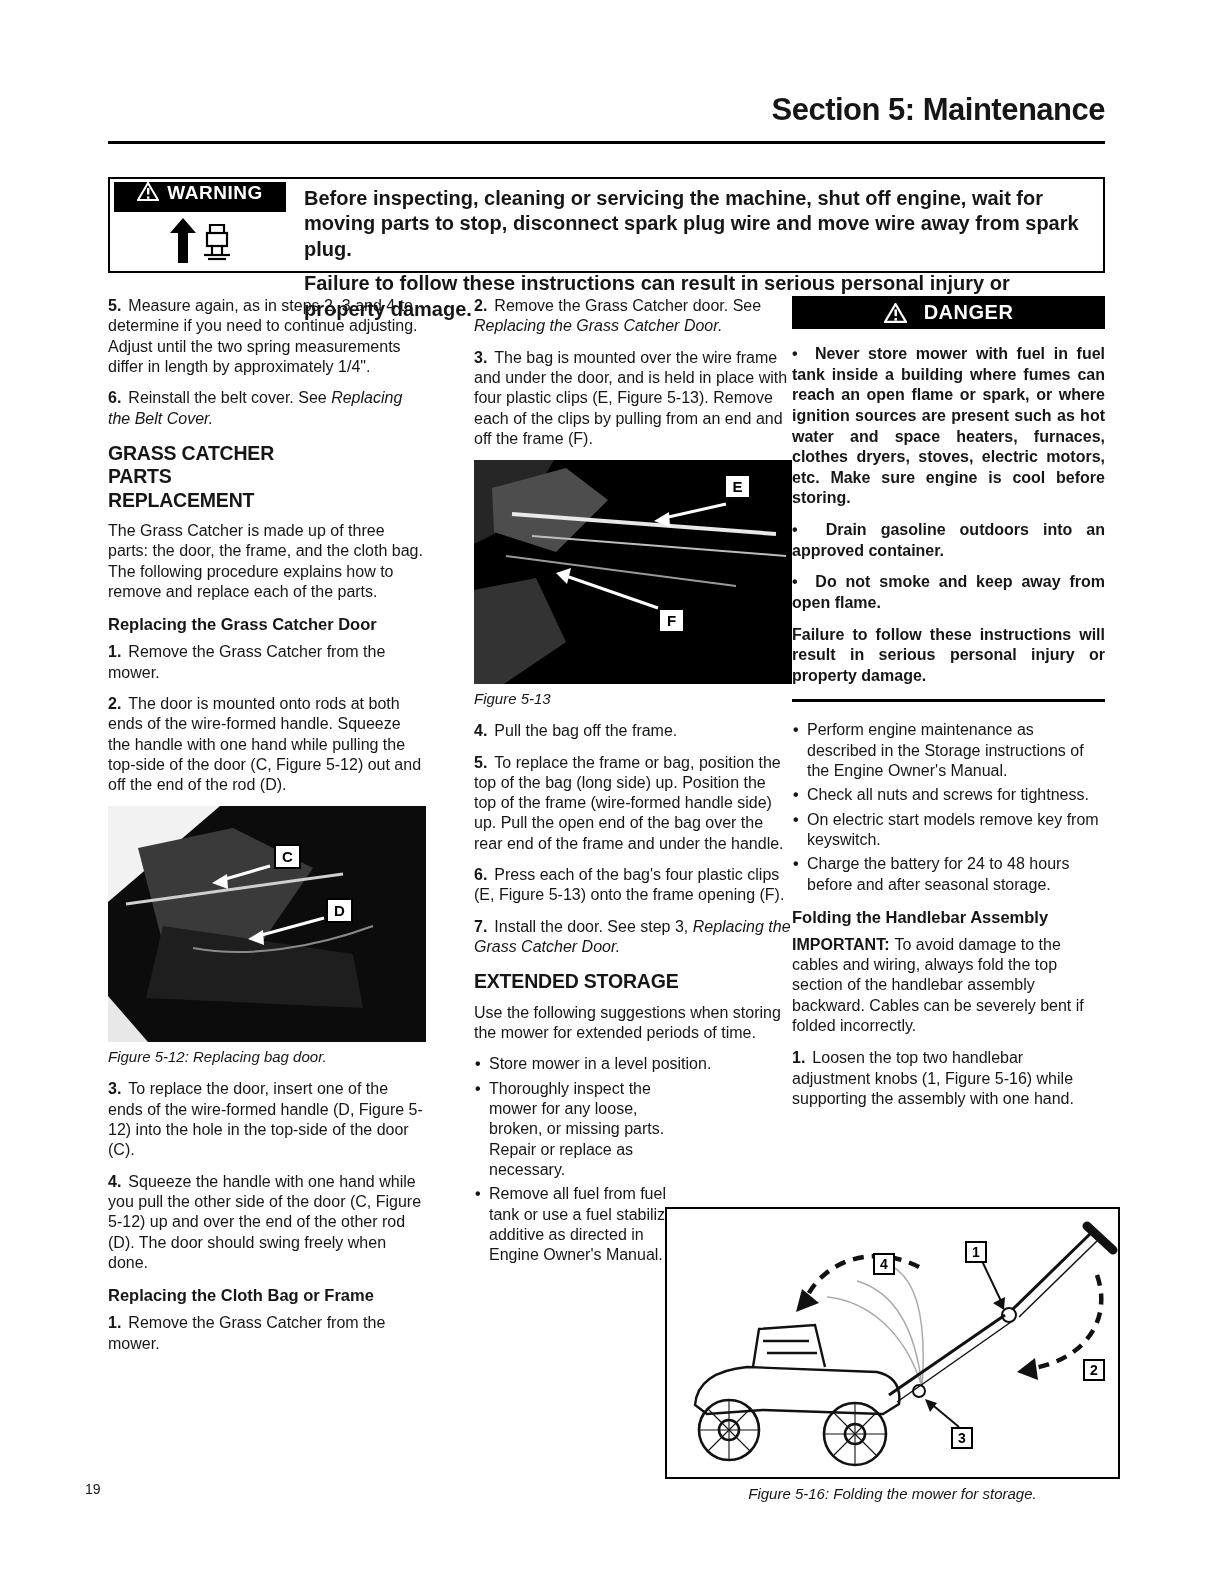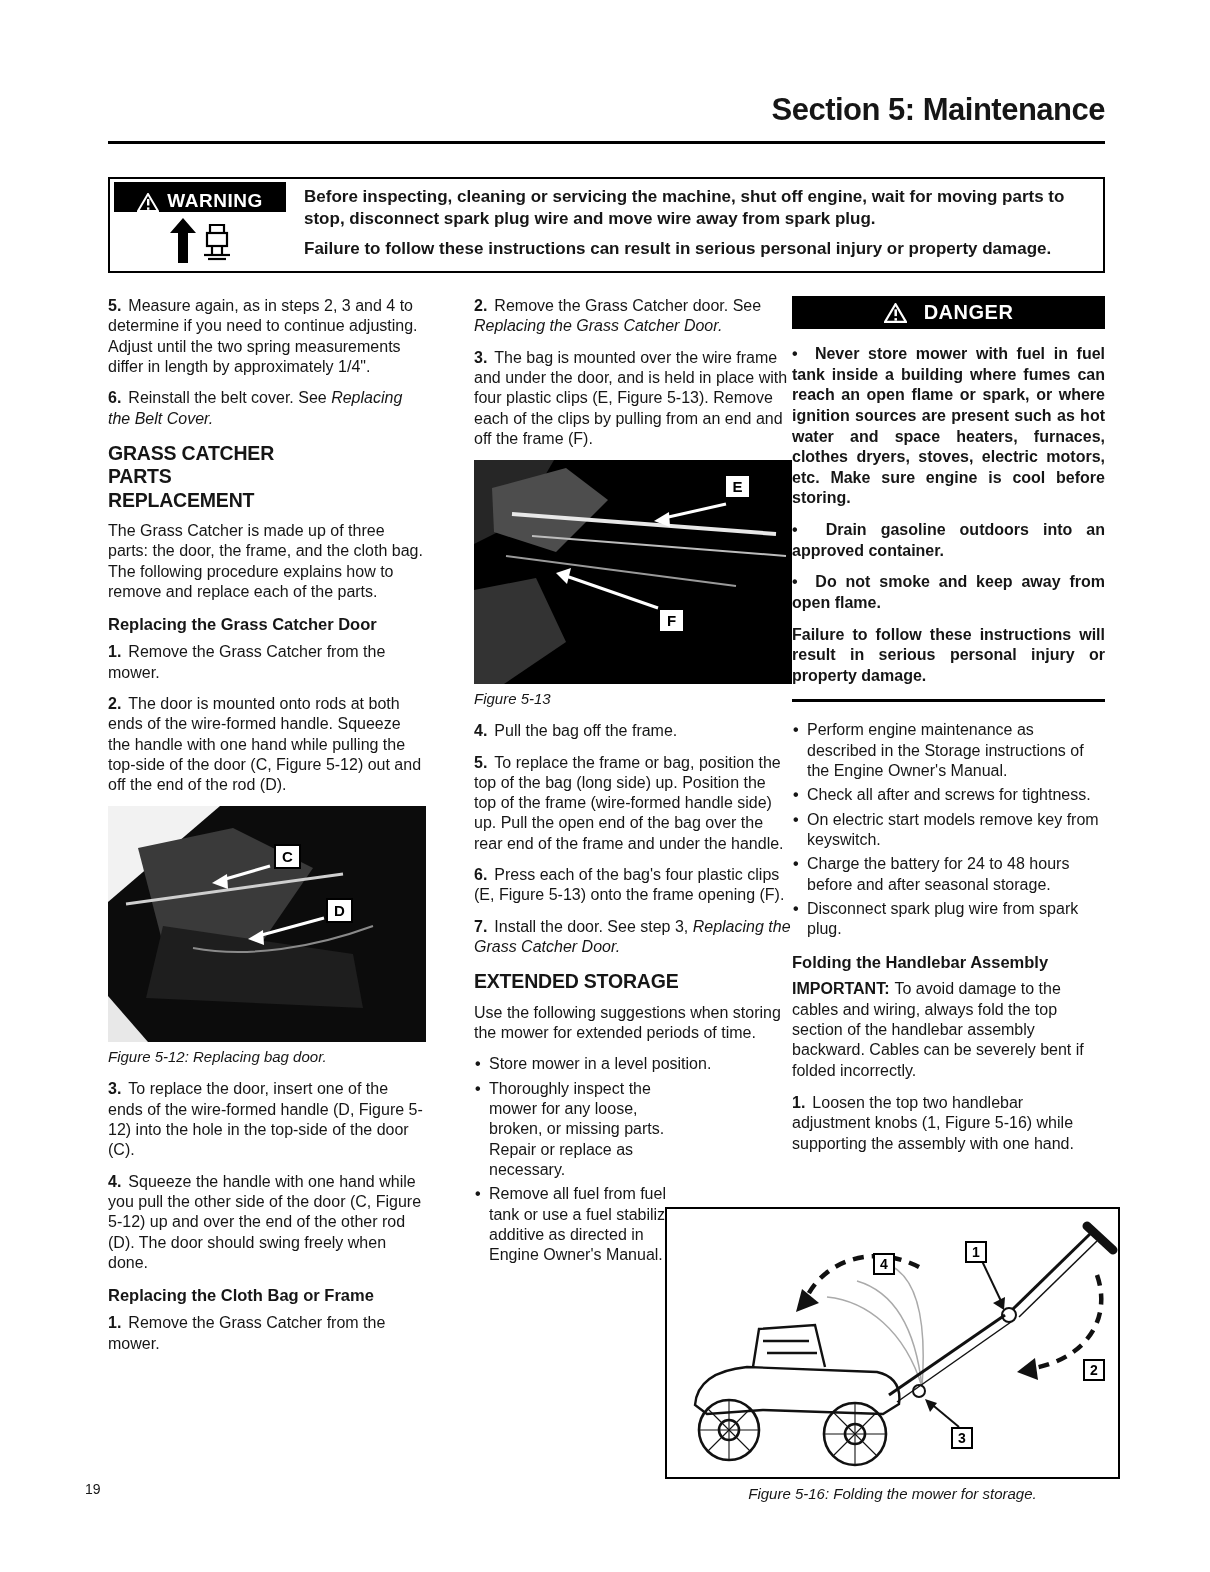--- a/index.html
+++ b/index.html
@@ -5,23 +5,23 @@
   *{margin:0;padding:0;box-sizing:border-box;}
   html,body{width:1210px;height:1572px;background:#ffffff;}
   body{position:relative;font-family:"Liberation Sans",sans-serif;color:#161616;}
 
   .section-title{position:absolute;top:92px;right:105px;font-size:31px;font-weight:700;letter-spacing:-0.5px;}
   .header-rule{position:absolute;top:141px;left:108px;width:997px;height:3px;background:#000;}
 
   
   .warnbox{position:absolute;top:177px;left:108px;width:997px;height:96px;border:2px solid #000;display:flex;}
   .warnbox-left{width:180px;padding:3px 4px;display:flex;flex-direction:column;align-items:center;}
-  .warn-banner{width:100%;height:30px;background:#000;color:#fff;display:flex;align-items:flex-end;justify-content:center;gap:8px;font-weight:700;font-size:19px;letter-spacing:0.5px;}
+  .warn-banner{width:100%;height:30px;background:#000;color:#fff;display:flex;align-items:flex-start;justify-content:center;gap:8px;font-weight:700;font-size:19px;letter-spacing:0.5px;}
   .warn-icon-area{flex:1;display:flex;align-items:center;justify-content:center;}
-  .warnbox-right{flex:1;padding:7px 10px 4px 14px;font-weight:700;font-size:17px;line-height:1.27;}
+  .warnbox-right{flex:1;padding:7px 10px 4px 14px;font-weight:700;font-size:20px;line-height:1.27;}
   .warnbox-right p + p{margin-top:9px;}
 
   
   .col{position:absolute;top:296px;font-size:16px;line-height:1.27;}
   #col1{left:108px;width:318px;}
   #col2{left:474px;width:318px;}
   #col3{left:792px;width:313px;}
 
   p.step{margin-bottom:11px;}
   p.step b{margin-right:7px;}
@@ -204,24 +204,23 @@
       <span>DANGER</span>
     </div>
     <p class="dpar bullet">Never store mower with fuel in fuel tank inside a building where fumes can reach an open flame or spark, or where ignition sources are present such as hot water and space heaters, furnaces, clothes dryers, stoves, electric motors, etc.  Make sure engine is cool before storing.</p>
     <p class="dpar bullet">Drain gasoline outdoors into an approved container.</p>
     <p class="dpar bullet">Do not smoke and keep away from open flame.</p>
     <p class="dpar">Failure to follow these instructions will result in serious personal injury or property damage.</p>
     <div class="danger-rule"></div>
 
     <ul class="dotlist">
       <li>Perform engine maintenance as described in the Storage instructions of the Engine Owner's Manual.</li>
-      <li>Check all after and screws for tightness.</li>
+      <li>Check all nuts and screws for tightness.</li>
       <li>On electric start models remove key from keyswitch.</li>
       <li>Charge the battery for 24 to 48 hours before and after seasonal storage.</li>
-      <li>Disconnect spark plug wire from spark plug.</li>
     </ul>
 
     <h3 class="subhead">Folding the Handlebar Assembly</h3>
     <p class="imp">
       <b>IMPORTANT:</b><span>To avoid damage to the cables and wiring, always fold the top section of the handlebar assembly backward.  Cables can be severely bent if folded incorrectly.</span>
     </p>
     <p class="step">
       <b>1.</b><span>Loosen the top two handlebar adjustment knobs (1, Figure 5-16) while supporting the assembly with one hand.</span>
     </p>
   </div>

